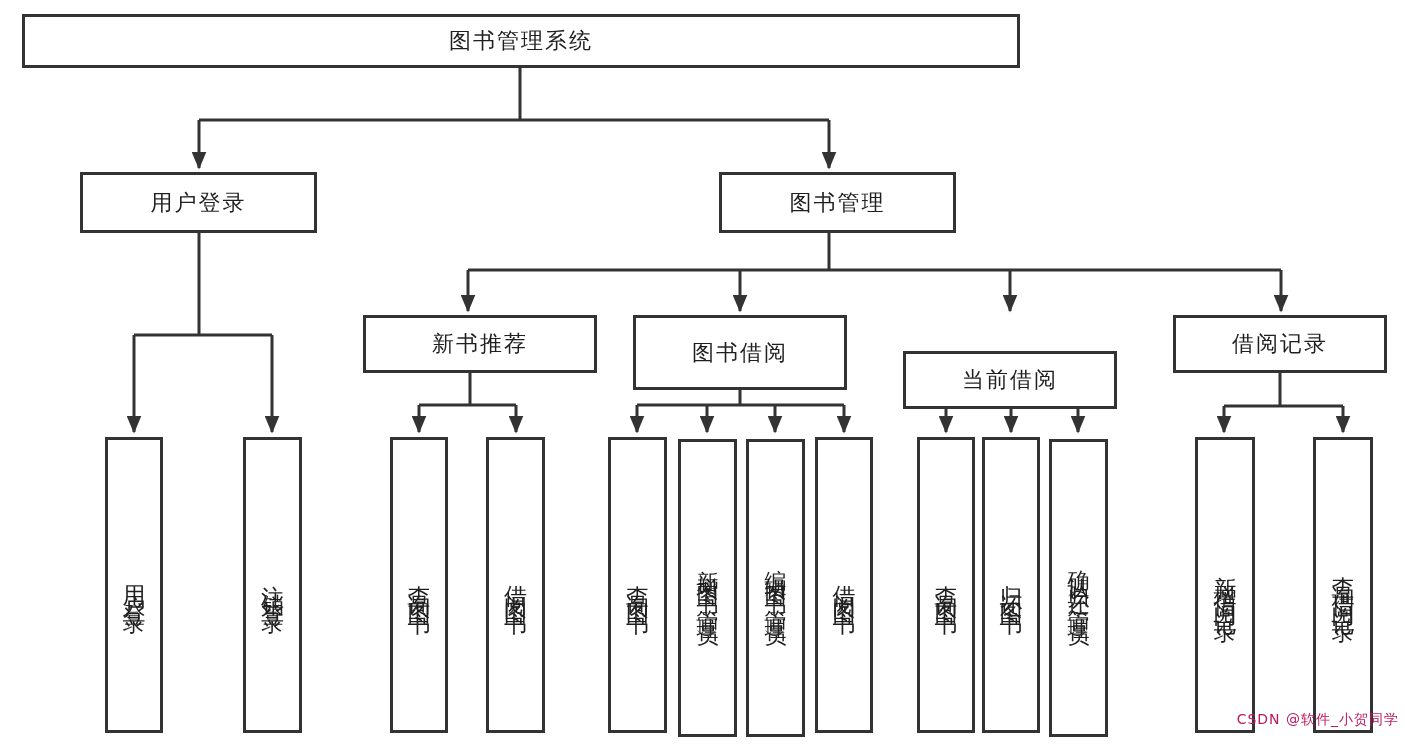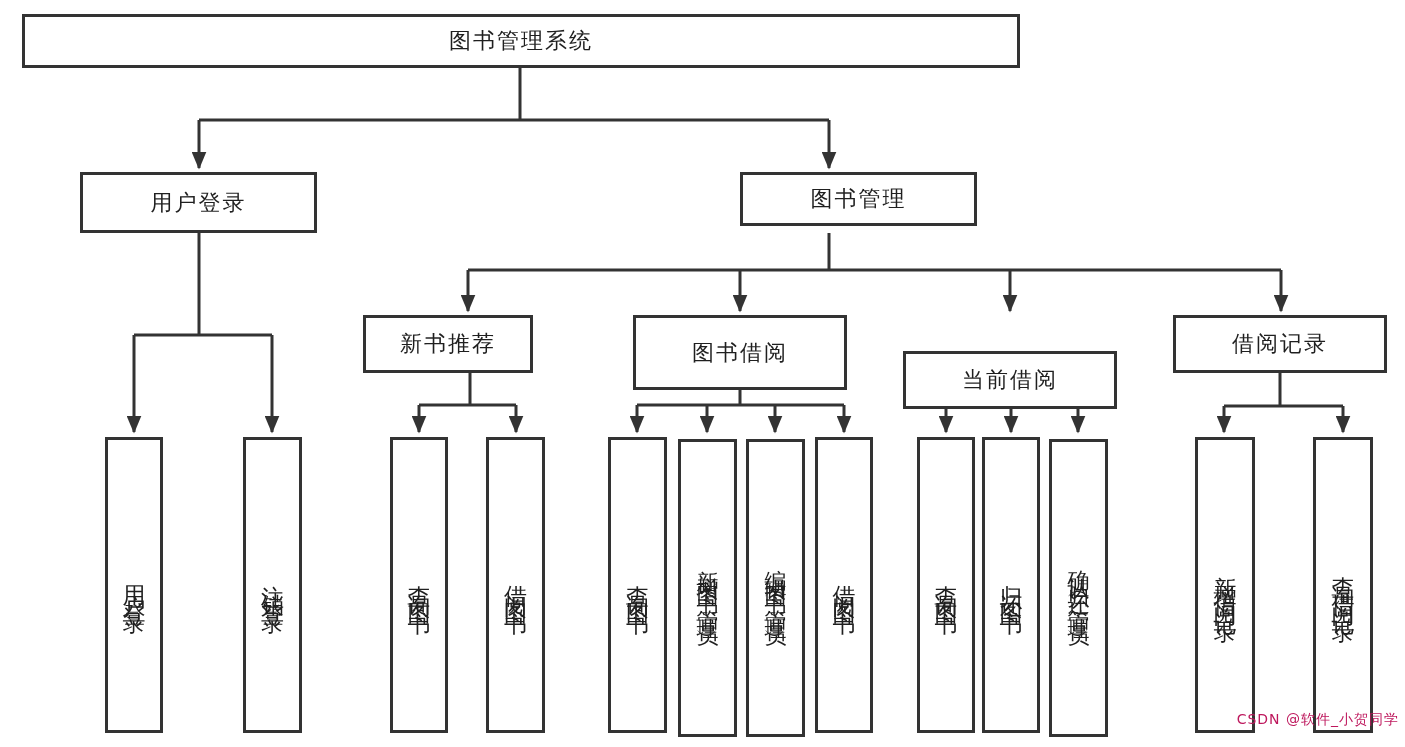--- a/index.html
+++ b/index.html
@@ -126,25 +126,25 @@
     </g>
   </svg>
 
   <div class="box" style="left:22px; top:14px; width:998px; height:54px;">
     <span class="label-h">图书管理系统</span>
   </div>
 
   <div class="box" style="left:80px; top:172px; width:237px; height:61px;">
     <span class="label-h">用户登录</span>
   </div>
-  <div class="box" style="left:740px; top:172px; width:237px; height:54px;">
+  <div class="box" style="left:719px; top:172px; width:237px; height:61px;">
     <span class="label-h">图书管理</span>
   </div>
 
-  <div class="box" style="left:363px; top:315px; width:170px; height:58px;">
+  <div class="box" style="left:363px; top:315px; width:234px; height:58px;">
     <span class="label-h">新书推荐</span>
   </div>
   <div class="box" style="left:633px; top:315px; width:214px; height:75px;">
     <span class="label-h">图书借阅</span>
   </div>
   <div class="box" style="left:903px; top:315px; width:214px; height:58px;margin-top:36px;">
     <span class="label-h">当前借阅</span>
   </div>
   <div class="box" style="left:1173px; top:315px; width:214px; height:58px;">
     <span class="label-h">借阅记录</span>

